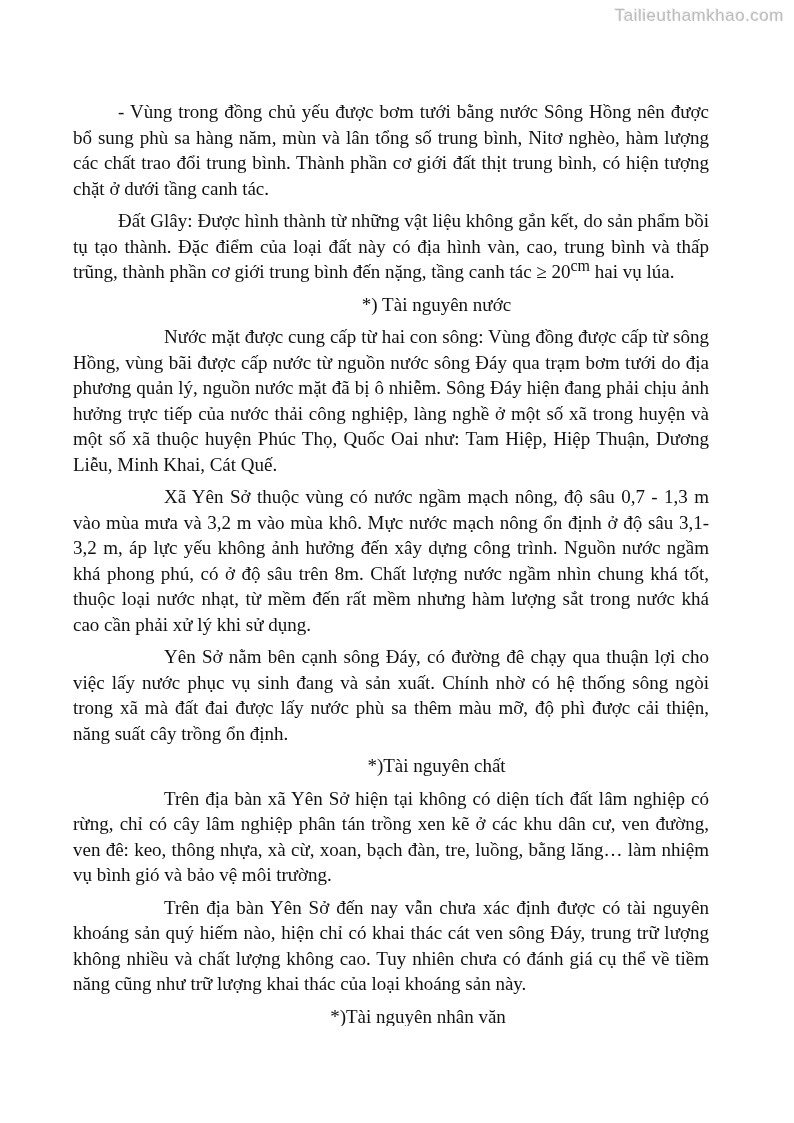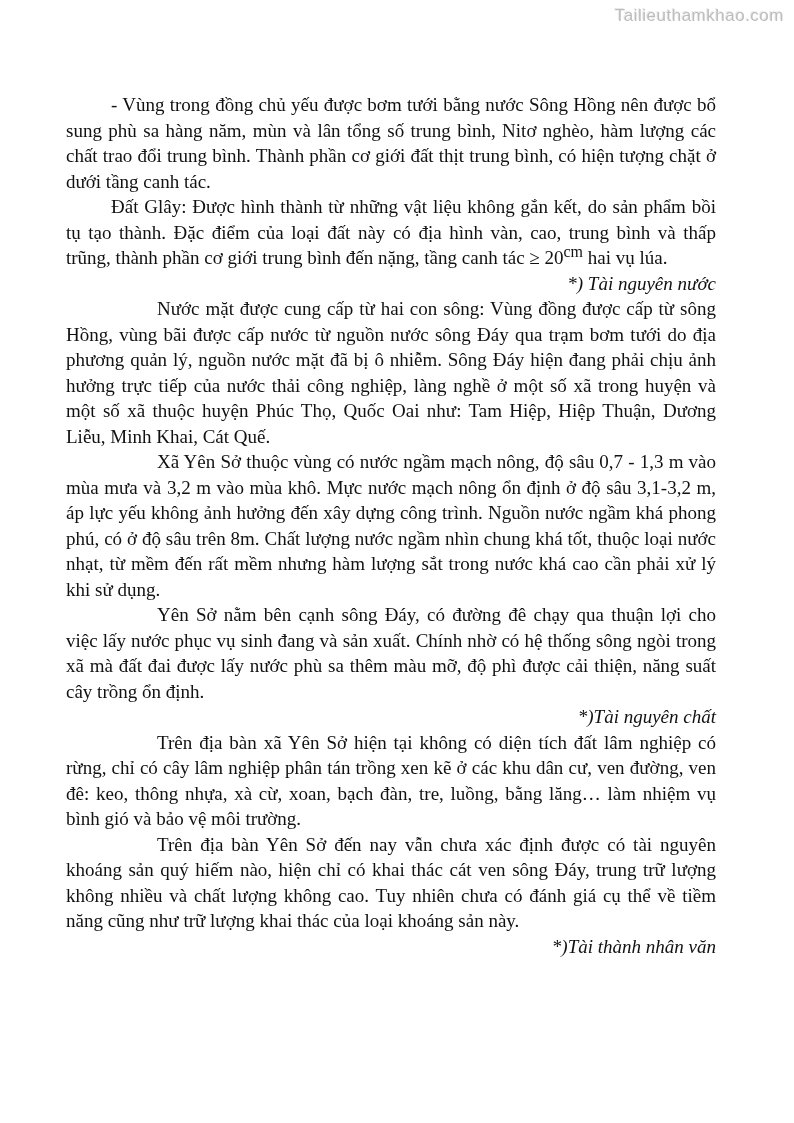--- a/index.html
+++ b/index.html
@@ -29,28 +29,27 @@
     position: absolute;
     left: 66px;
     top: 92px;
     width: 650px;
     color: #111111;
     font-size: 19px;
     line-height: 25.5px;
     text-align: justify;
   }
   .doc-content p {
-    margin: 0;
+    margin: 7px;
     padding: 0;
   }
   .para.indent-small { text-indent: 45px; }
   .para.indent-large { text-indent: 91px; }
   .heading {
-    font-style: italic;
-    text-align: right;
+    text-align: center;
   }
   .heading.indent-small { text-indent: 54px; }
   .heading.indent-large { text-indent: 91px; }
   sup {
     font-size: 16px;
     line-height: 0;
     vertical-align: super;
   }
   .footer-bar {
     position: absolute;
@@ -70,17 +69,17 @@
   <div class="doc-content" id="doc-content">
       <p class="para indent-small"><span>- Vùng trong đồng chủ yếu được bơm tưới bằng nước Sông Hồng nên được bổ sung phù sa hàng năm, mùn và lân tổng số trung bình, Nitơ nghèo, hàm lượng các chất trao đổi trung bình. Thành phần cơ giới đất thịt trung bình, có hiện tượng chặt ở dưới tầng canh tác.</span></p>
       <p class="para indent-small"><span>Đất Glây: Được hình thành từ những vật liệu không gắn kết, do sản phẩm bồi tụ tạo thành. Đặc điểm của loại đất này có địa hình vàn, cao, trung bình và thấp trũng, thành phần cơ giới trung bình đến nặng, tầng canh tác ≥ 20</span><sup>cm</sup><span> hai vụ lúa.</span></p>
       <p class="heading indent-large"><span>*) Tài nguyên nước</span></p>
       <p class="para indent-large"><span>Nước mặt được cung cấp từ hai con sông: Vùng đồng được cấp từ sông Hồng, vùng bãi được cấp nước từ nguồn nước sông Đáy qua trạm bơm tưới do địa phương quản lý, nguồn nước mặt đã bị ô nhiễm. Sông Đáy hiện đang phải chịu ảnh hưởng trực tiếp của nước thải công nghiệp, làng nghề ở một số xã trong huyện và một số xã thuộc huyện Phúc Thọ, Quốc Oai như: Tam Hiệp, Hiệp Thuận, Dương Liễu, Minh Khai, Cát Quế.</span></p>
       <p class="para indent-large"><span>Xã Yên Sở thuộc vùng có nước ngầm mạch nông, độ sâu 0,7 - 1,3 m vào mùa mưa và 3,2 m vào mùa khô. Mực nước mạch nông ổn định ở độ sâu 3,1-3,2 m, áp lực yếu không ảnh hưởng đến xây dựng công trình. Nguồn nước ngầm khá phong phú, có ở độ sâu trên 8m. Chất lượng nước ngầm nhìn chung khá tốt, thuộc loại nước nhạt, từ mềm đến rất mềm nhưng hàm lượng sắt trong nước khá cao cần phải xử lý khi sử dụng.</span></p>
       <p class="para indent-large"><span>Yên Sở nằm bên cạnh sông Đáy, có đường đê chạy qua thuận lợi cho việc lấy nước phục vụ sinh đang và sản xuất. Chính nhờ có hệ thống sông ngòi trong xã mà đất đai được lấy nước phù sa thêm màu mỡ, độ phì được cải thiện, năng suất cây trồng ổn định.</span></p>
       <p class="heading indent-large"><span>*)Tài nguyên chất</span></p>
       <p class="para indent-large"><span>Trên địa bàn xã Yên Sở hiện tại không có diện tích đất lâm nghiệp có rừng, chỉ có cây lâm nghiệp phân tán trồng xen kẽ ở các khu dân cư, ven đường, ven đê: keo, thông nhựa, xà cừ, xoan, bạch đàn, tre, luồng, bằng lăng… làm nhiệm vụ bình gió và bảo vệ môi trường.</span></p>
       <p class="para indent-large"><span>Trên địa bàn Yên Sở đến nay vẫn chưa xác định được có tài nguyên khoáng sản quý hiếm nào, hiện chỉ có khai thác cát ven sông Đáy, trung trữ lượng không nhiều và chất lượng không cao. Tuy nhiên chưa có đánh giá cụ thể về tiềm năng cũng như trữ lượng khai thác của loại khoáng sản này.</span></p>
-      <p class="heading indent-small"><span>*)Tài thành nhân văn</span></p>
+      <p class="heading indent-small"><span>*)Tài nguyên nhân văn</span></p>
     </div>
 
   <div class="footer-bar"></div>
 </div>
 
 </body></html>

